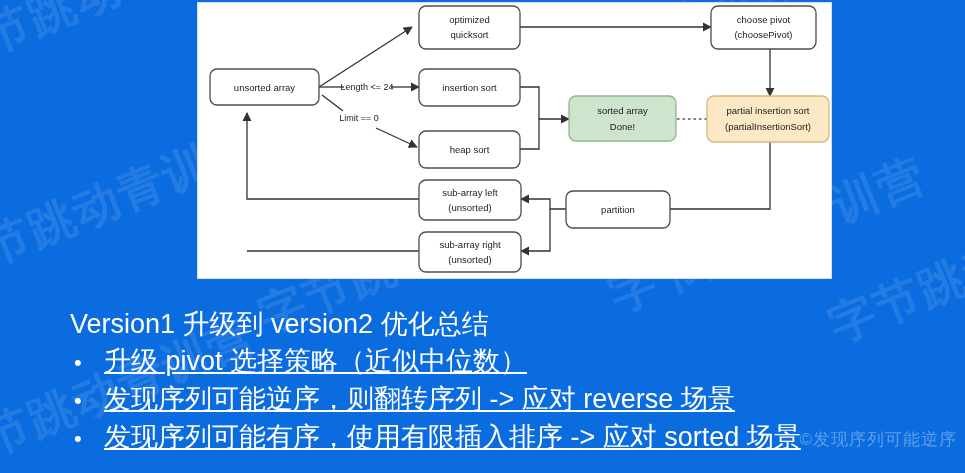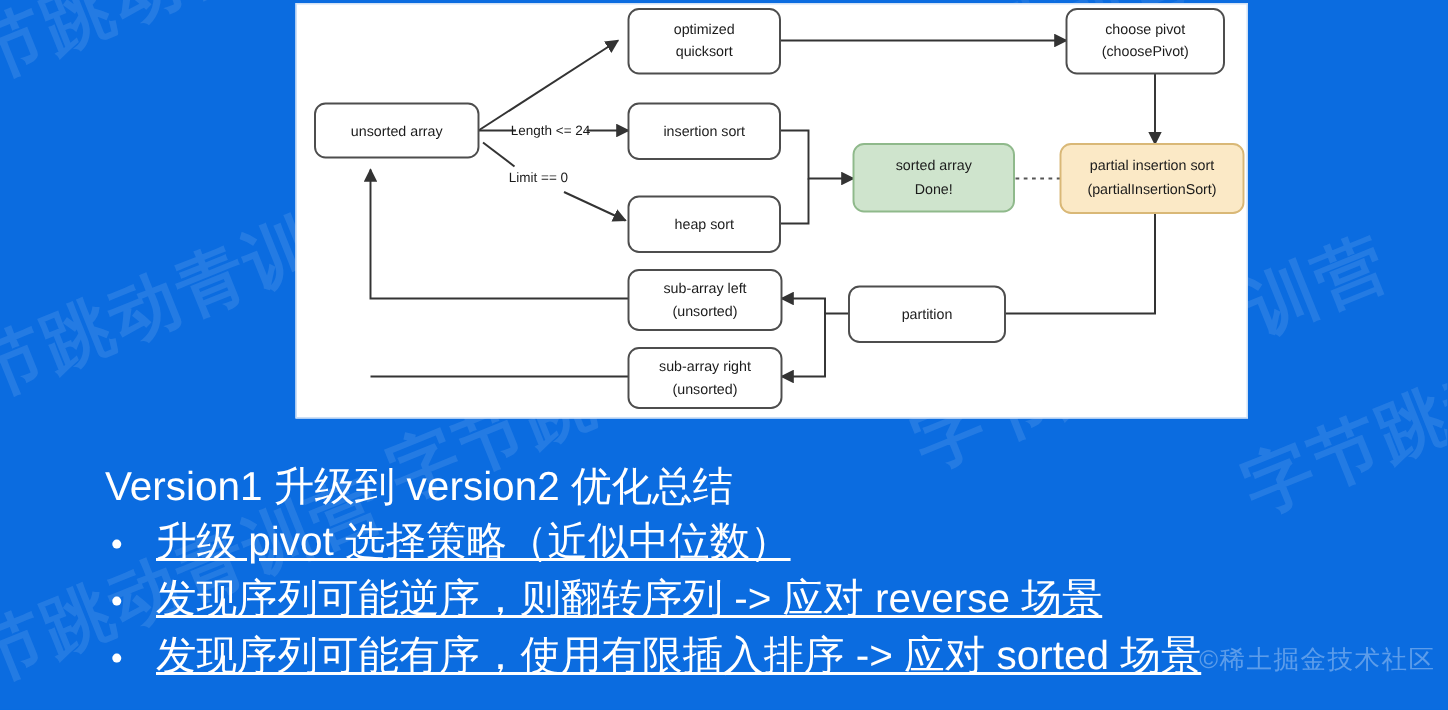--- a/index.html
+++ b/index.html
@@ -231,15 +231,15 @@
       <span class="bullet-dot">•</span>
       <span class="bullet-text">发现序列可能逆序，则翻转序列 -&gt; 应对 reverse 场景</span>
     </div>
 
     <div class="bullet-row">
       <span class="bullet-dot">•</span>
       <span class="bullet-text">发现序列可能有序，使用有限插入排序 -&gt; 应对 sorted 场景</span>
     </div>
   </div>
 
-  <div id="credit-watermark">©稀土掘金技术社区</div>
+  <div id="credit-watermark">©发现序列可能逆序</div>
 
 </div>
 
 </body></html>

